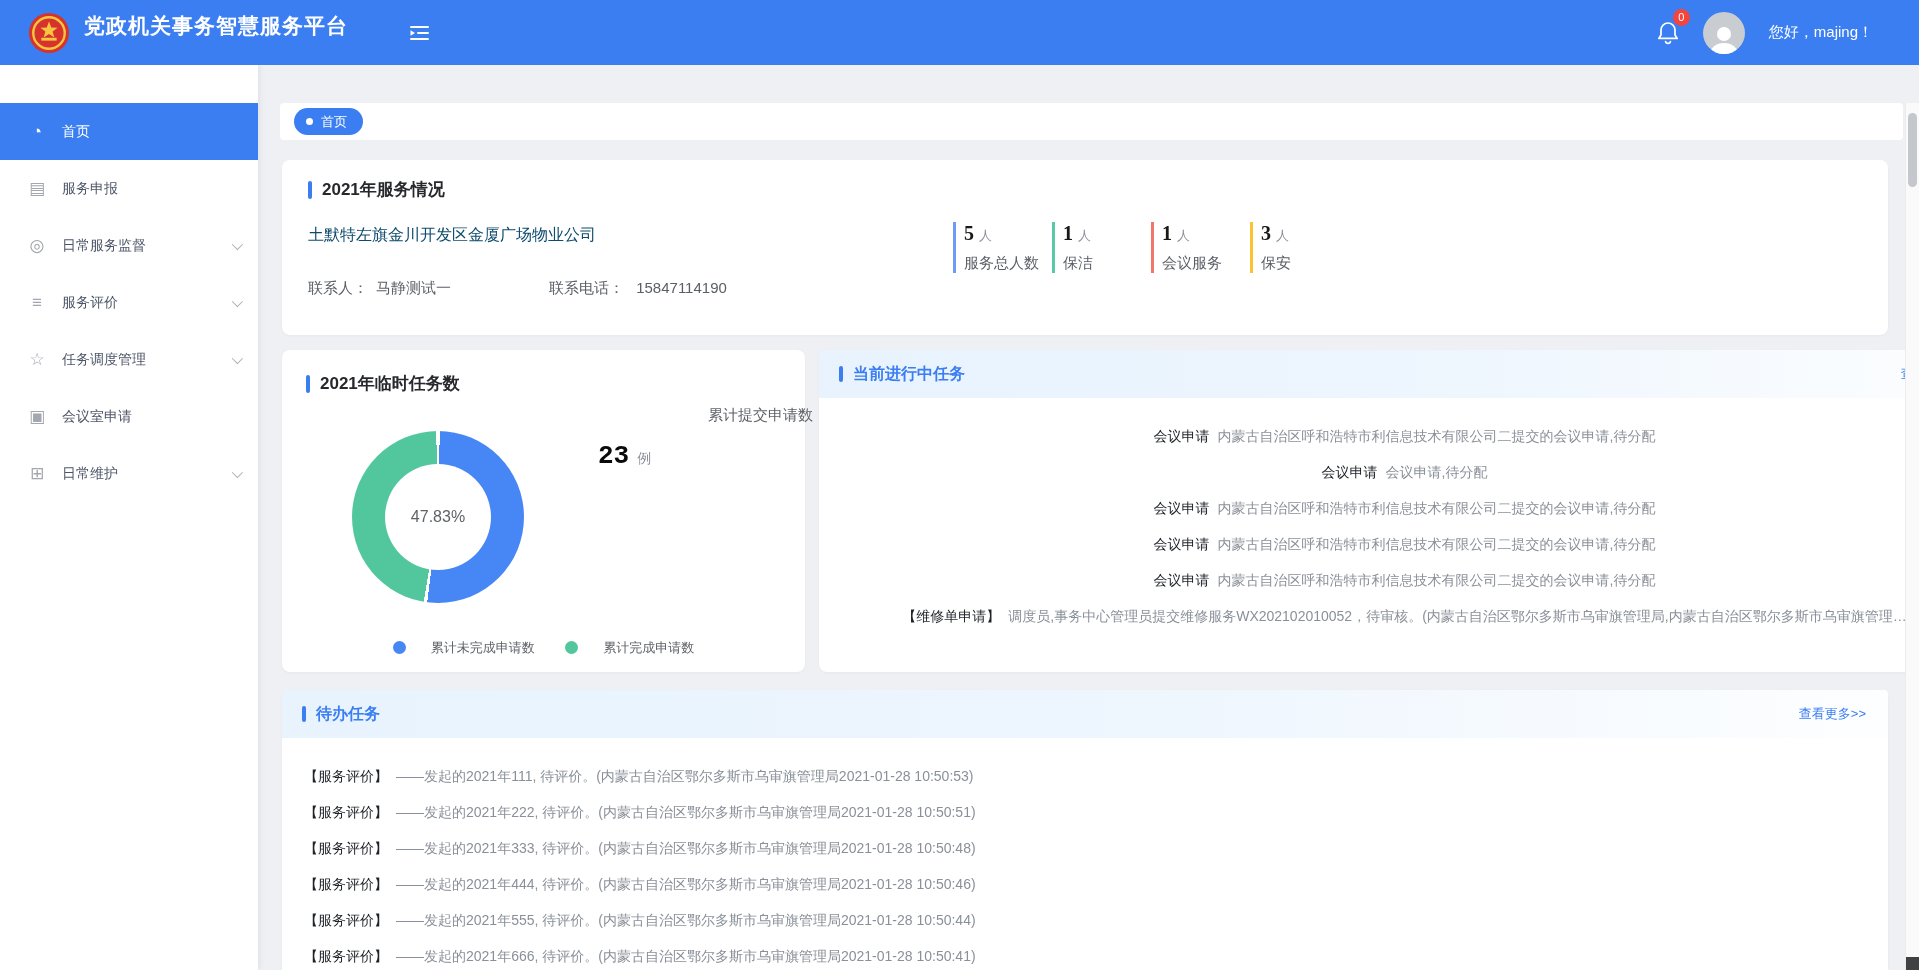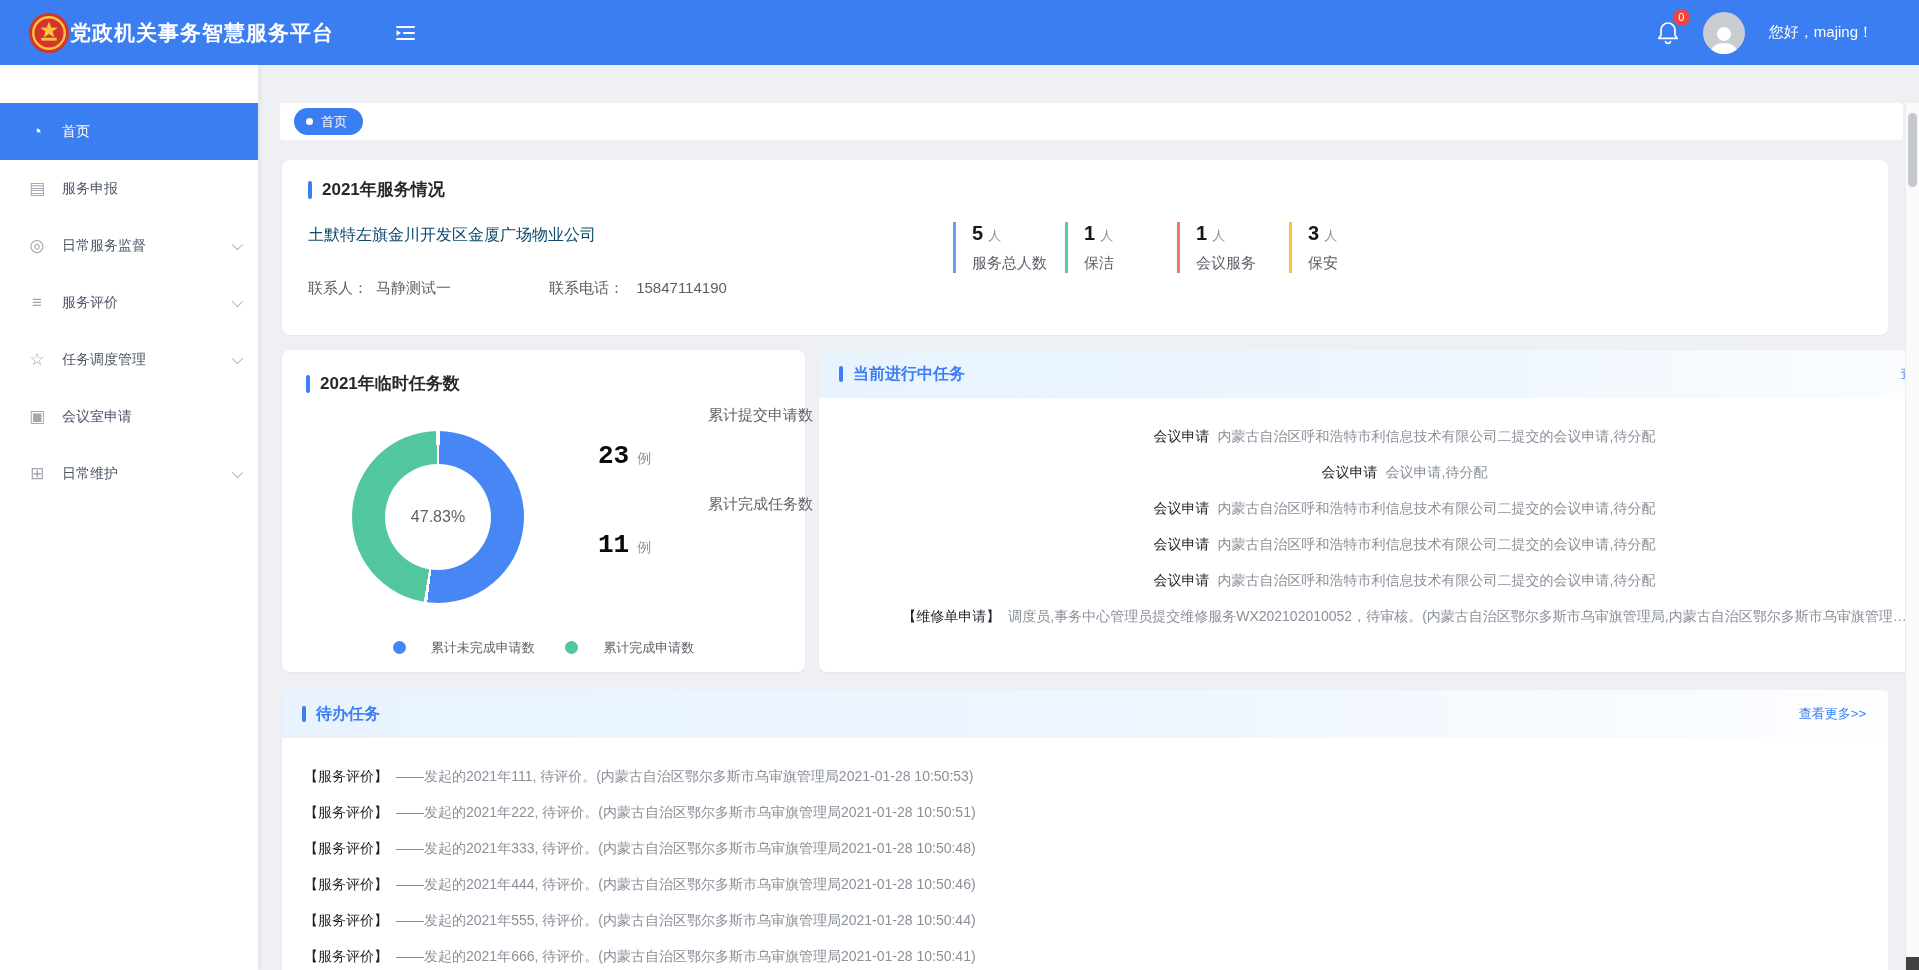--- a/index.html
+++ b/index.html
@@ -3,21 +3,21 @@
 <meta charset="utf-8">
 <style>
   * { margin:0; padding:0; box-sizing:border-box; }
   html,body { width:1919px; height:970px; overflow:hidden; }
   body { font-family:"Liberation Sans","DejaVu Sans",sans-serif; background:#eef0f4; color:#333; }
   .app { position:relative; width:1919px; height:970px; }
 
   
   .topbar { position:absolute; left:0; top:0; width:100%; height:65px; background:#3a7ef2;
             display:flex; align-items:center; padding:0 46px 0 28px; z-index:30; }
-  .brand { display:flex; align-items:center; }
+  .brand { display:flex; align-items:flex-start; gap:14px; }
   .emblem { width:42px; height:42px; flex:0 0 auto; }
   .app-title { color:#fff; font-size:21px; font-weight:bold; letter-spacing:1px; white-space:nowrap; }
   .fold-icon { margin-left:62px; cursor:pointer; display:flex; align-items:center; }
   .topbar-right { margin-left:auto; display:flex; align-items:center; gap:24px; }
   .bell-wrap { position:relative; cursor:pointer; padding-top:4px; }
   .badge { position:absolute; top:-8px; right:-11px; min-width:17px; height:17px; border-radius:9px;
            background:#f2453d; color:#fff; font-size:11px; line-height:17px; text-align:center; padding:0 4px; }
   .avatar { width:42px; height:42px; border-radius:50%; background:#c9cdd2; overflow:hidden;
             display:flex; align-items:flex-end; justify-content:center; cursor:pointer; }
   .greeting { color:#fff; font-size:15px; white-space:nowrap; }
@@ -49,21 +49,21 @@
   .card-title { display:flex; align-items:center; gap:10px; font-size:17px; font-weight:bold; color:#26282b; }
   .title-bar { width:4px; height:18px; background:#3a7ef2; border-radius:2px; }
 
   
   .overview-card { left:24px; top:95px; width:1606px; height:175px; padding:18px 26px; }
   .company { margin-top:24px; font-size:16px; color:#0c4a6e; }
   .contact-row { margin-top:33px; font-size:15px; color:#5a5e66; display:flex; }
   .phone-pair { margin-left:98px; }
   .contact-row .v { margin-left:8px; }
   .stats { position:absolute; left:671px; top:62px; display:flex; }
-  .stat { width:112px; border-left:3px solid var(--c,#6c9cf8); padding-left:16px; }
+  .stat { width:99px; border-left:3px solid var(--c,#6c9cf8); padding-left:8px;font-family:Liberation Serif, serif; }
   .stat-top b { font-size:20px; color:#17181a; }
   .stat-top span { font-size:13px; color:#8a9099; margin-left:5px; }
   .stat-label { margin-top:9px; font-size:15px; color:#5a5e66; white-space:nowrap; }
 
   
   .chart-card { left:24px; top:285px; width:523px; height:322px; padding:22px 24px; }
   .donut { position:absolute; left:70px; top:81px; width:172px; height:172px; border-radius:50%; }
   .donut-hole { position:absolute; inset:33px; background:#fff; border-radius:50%;
                 display:flex; align-items:center; justify-content:center; font-size:16px; color:#5f6368; }
   .metrics { position:absolute; left:316px; top:56px; width:215px;font-family:Liberation Mono, monospace; }
@@ -240,24 +240,20 @@
           <span>47.83%</span>
         </div>
       </div>
       <div class="metrics">
 
           <div class="metric">
             <div class="metric-label">累计提交申请数</div>
             <div class="metric-value"><b>23</b><span>例</span></div>
           </div>
 
-          <div class="metric">
-            <div class="metric-label">累计完成任务数</div>
-            <div class="metric-value"><b>11</b><span>例</span></div>
-          </div>
 
       </div>
       <div class="legend">
         
           <span class="legend-item">
             <i style="background: rgb(70, 135, 245);"></i>
             <span>累计未完成申请数</span>
           </span>
         
           <span class="legend-item">

